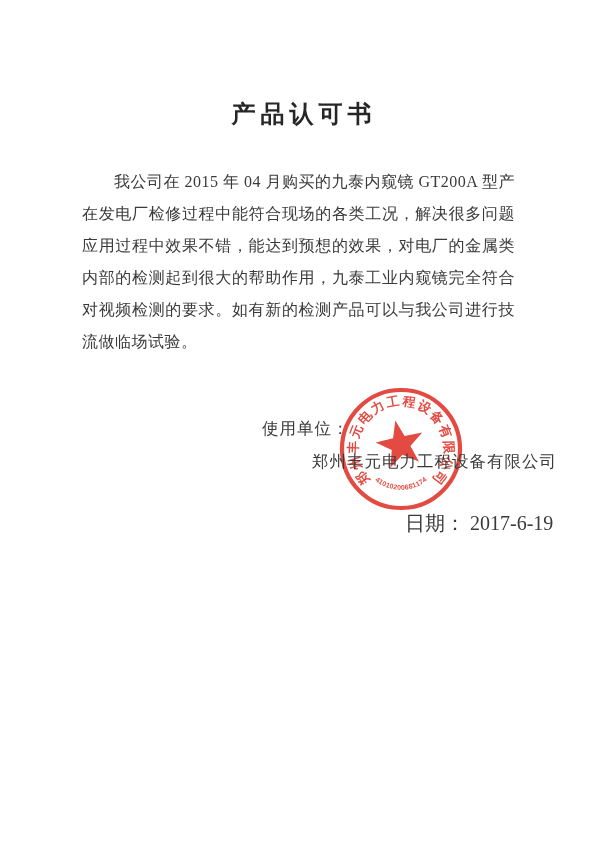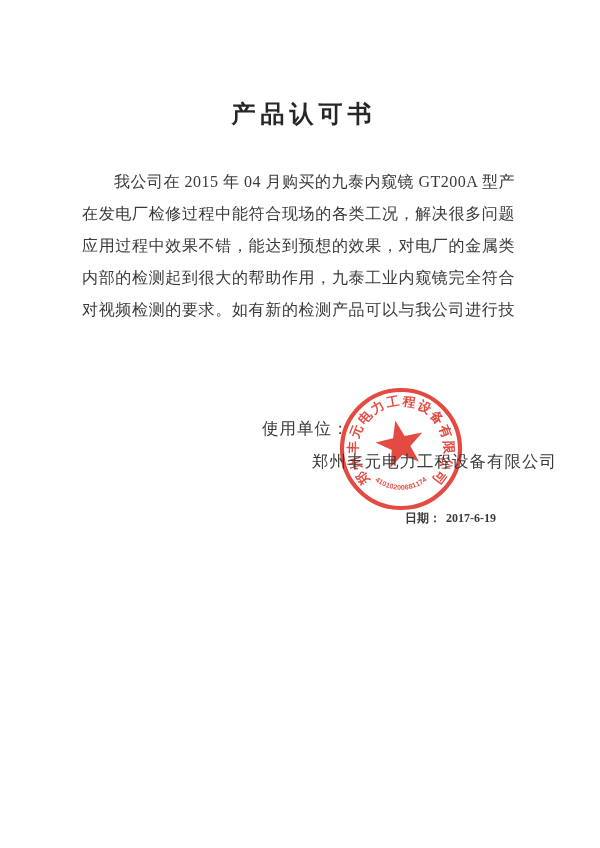--- a/index.html
+++ b/index.html
@@ -63,23 +63,22 @@
     top: 451px;
     left: 312px;
     font-size: 16.5px;
     letter-spacing: 1px;
     z-index: 2;
   }
   .date-line {
     position: absolute;
     top: 510px;
     left: 405px;
-    font-size: 12px;
+    font-size: 20px;
     z-index: 2;
-    font-weight: bold;
   }
   .date-line .val { margin-left: 5px; }
   .seal {
     position: absolute;
     top: 374px;
     left: 327px;
     z-index: 1;
     opacity: 0.92;
   }
   .seal circle { stroke-width: 4.2px; }
@@ -101,20 +100,21 @@
 <div class="page">
 
   <h1 class="title">产品认可书</h1>
 
   <div class="body-block">
     <div class="line indent">我公司在 2015 年 04 月购买的九泰内窥镜 GT200A 型产品，</div>
     <div class="line">在发电厂检修过程中能符合现场的各类工况，解决很多问题实际</div>
     <div class="line">应用过程中效果不错，能达到预想的效果，对电厂的金属类管线</div>
     <div class="line">内部的检测起到很大的帮助作用，九泰工业内窥镜完全符合电厂</div>
     <div class="line">对视频检测的要求。如有新的检测产品可以与我公司进行技术交</div>
+    <div class="line last">流做临场试验。</div>
   </div>
 
   <div class="sig-label">使用单位：</div>
 
   <div class="company">郑州丰元电力工程设备有限公司</div>
 
   <div class="date-line">
     <span>日期：</span><span class="val">2017-6-19</span>
   </div>
 

